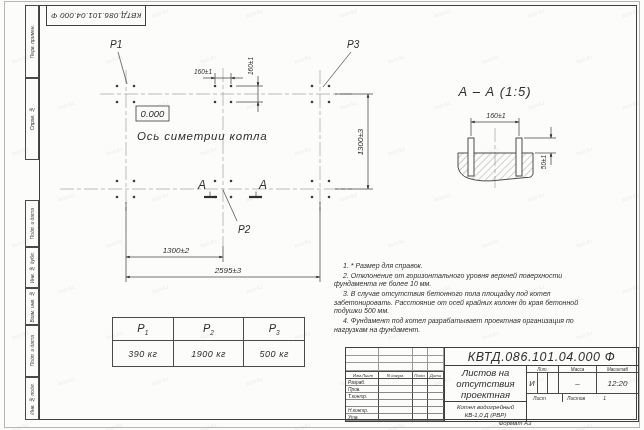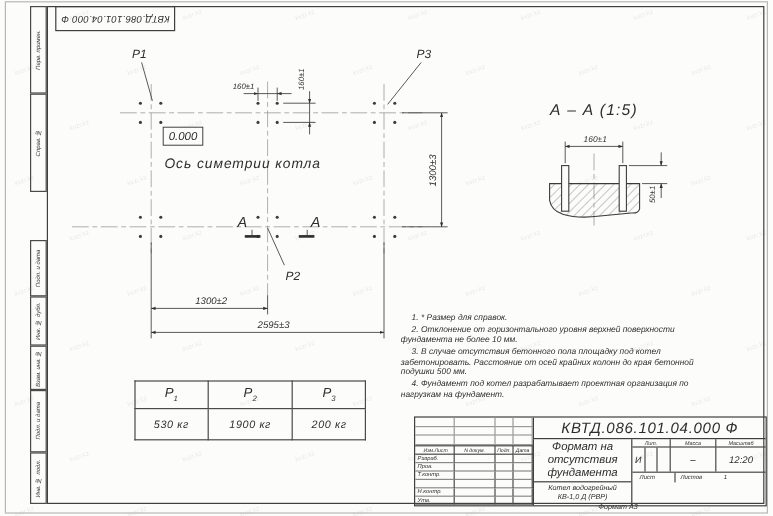--- a/index.html
+++ b/index.html
@@ -315,23 +315,23 @@
   </div>
 
   <table class="load-table">
     <tbody>
         <tr>
       <td class="hd"><span>P</span><sub>1</sub></td>
       <td class="hd"><span>P</span><sub>2</sub></td>
       <td class="hd"><span>P</span><sub>3</sub></td>
     </tr>
     <tr>
-      <td class="vl">530 кг</td>
+      <td class="vl">390 кг</td>
       <td class="vl">1900 кг</td>
-      <td class="vl">200 кг</td>
+      <td class="vl">500 кг</td>
     </tr>
   </tbody>
     </table>
 
   <div class="tblock">
     <div class="docband">КВТД.086.101.04.000 Ф</div>
 
     <div class="revgrid">
       <div></div>
         <div></div>
@@ -387,23 +387,23 @@
         </div>
       <div class="srow">
           <div class="c1">Утв.</div>
           <div class="c2"></div>
           <div class="c3"></div>
           <div class="c4"></div>
         </div>
     </div>
 
     <div class="titlecell">
-      <div>Формат на</div>
+      <div>Листов на</div>
       <div>отсутствия</div>
-      <div>фундамента</div>
+      <div>проектная</div>
     </div>
     <div class="prodcell">
       <div>Котел водогрейный</div>
       <div>КВ-1,0 Д (РВР)</div>
     </div>
 
     <div class="rsec">
       <div class="rhdr">
         <div style="width:32px">Лит.</div>
         <div style="width:38px">Масса</div>

